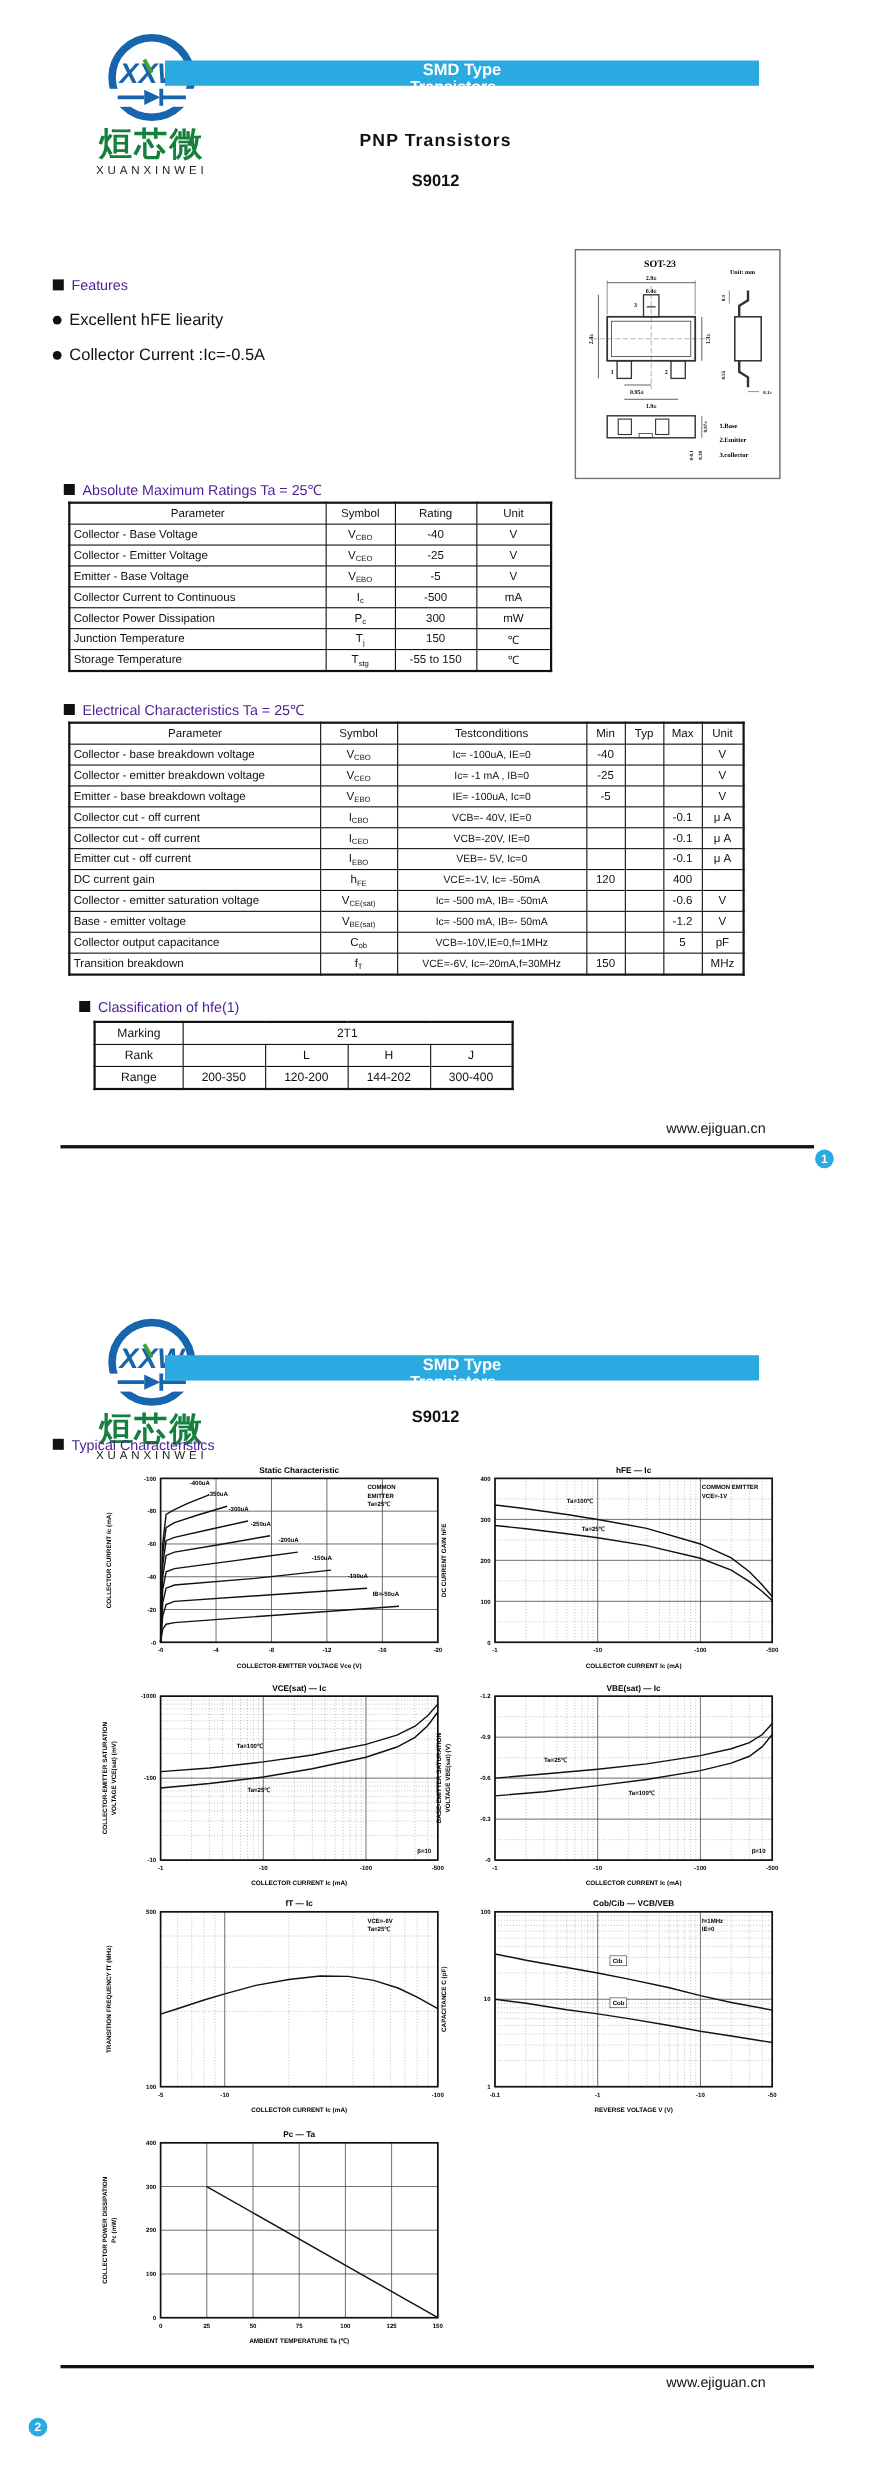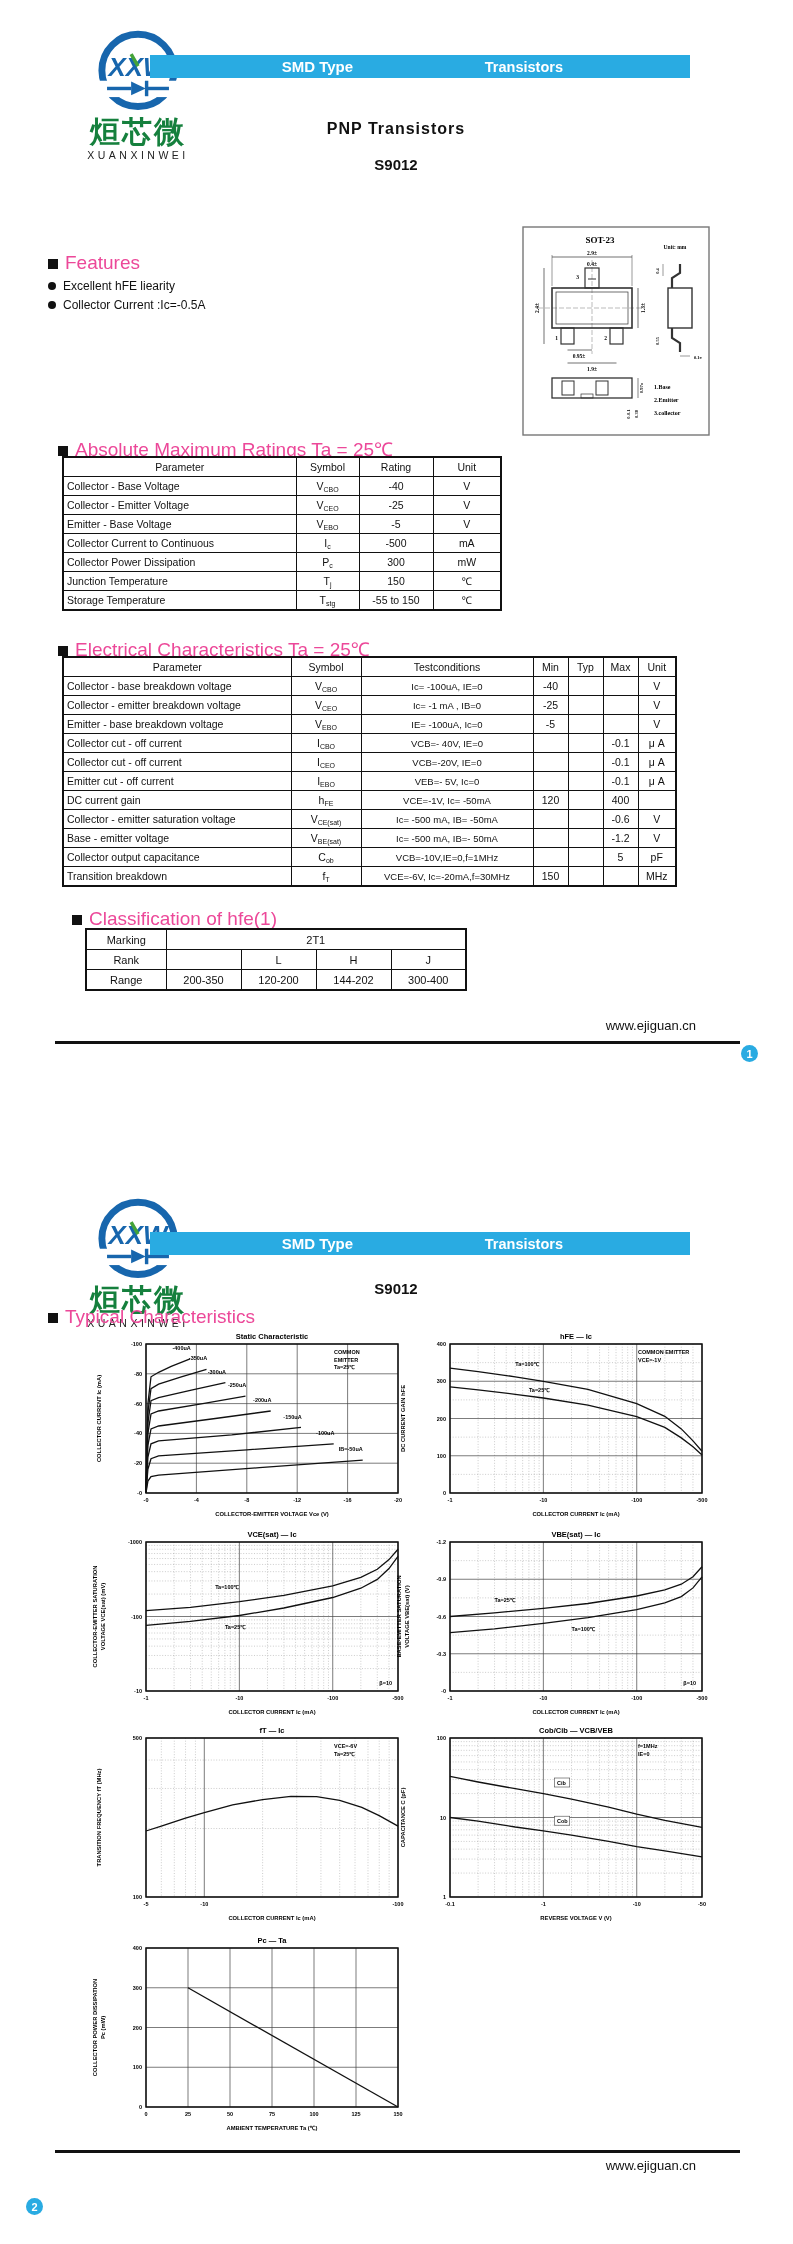--- a/index.html
+++ b/index.html
@@ -5,29 +5,29 @@
   html,body{margin:0;padding:0;background:#e8e8e8;}
   .sheet{position:relative;width:793px;height:2244px;margin:0 auto;background:#fff;
          font-family:"Liberation Sans",sans-serif;color:#111;overflow:hidden;}
   .abs{position:absolute;}
   
   .logo{width:180px;text-align:center;}
   .logo svg{display:block;margin:0 auto;}
   .logo-cn{font-size:30px;font-weight:bold;letter-spacing:2px;color:#15803d;line-height:1.05;}
   .logo-en{font-size:10.5px;letter-spacing:3.5px;color:#222;margin-top:1px;}
   
-  .bar{display:flex;height:23px;align-items:center;background:#29abe2;color:#fff;font-weight:bold;}
+  .bar{display:flex;height:23px;align-items:center;background:#29abe2;color:#fff;font-weight:bold;flex-direction:column;}
   .bar-l{width:62%;text-align:center;font-size:15px;}
   .bar-r{flex:1;padding-right:16px;font-size:14.5px;}
   .doc-title{text-align:center;font-size:16px;font-weight:bold;letter-spacing:1px;}
   .part-no{text-align:center;font-size:15px;font-weight:bold;}
   
-  .h-sec{font-size:19px;color:#ec4899;white-space:nowrap;}
+  .h-sec{font-size:13px;color:#4c1d95;white-space:nowrap;}
   .sq{display:inline-block;width:10px;height:10px;background:#111;margin-right:7px;}
-  .feat{font-size:12px;margin-top:5px;white-space:nowrap;}
+  .feat{font-size:15px;margin-top:15px;white-space:nowrap;}
   .dot{display:inline-block;width:8px;height:8px;border-radius:50%;background:#111;margin-right:7px;}
   
   table.dtbl{border-collapse:collapse;border:2px solid #111;table-layout:fixed;background:#fff;}
   table.dtbl td{border:1px solid #111;font-size:10.5px;height:18px;text-align:center;
                 padding:0 3px;white-space:nowrap;overflow:hidden;}
   table.dtbl td.pl{text-align:left;}
   table.dtbl td.cond{text-align:center;font-size:9.5px;padding:0 2px;}
   .ss{font-size:7px;vertical-align:-2px;}
   table.ctbl td{height:19px;font-size:11px;}
   

